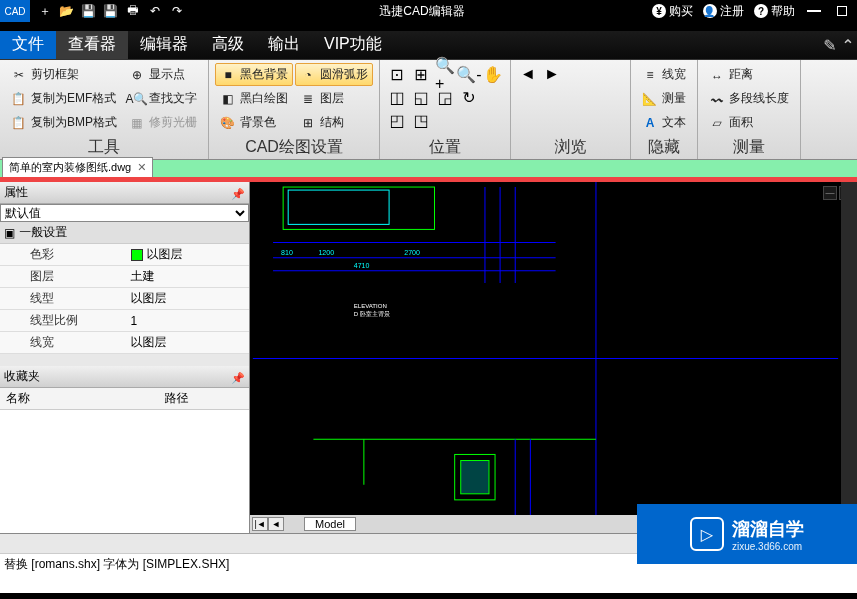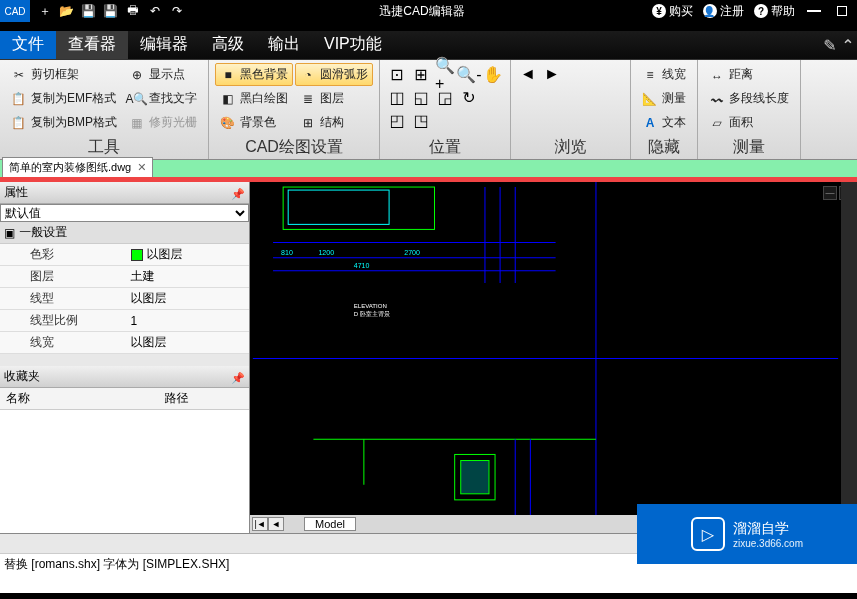--- a/index.html
+++ b/index.html
@@ -70,21 +70,21 @@
 
 
 .cmdarea { height:60px; background:#fff; border-top:1px solid #888; font-size:12px; }
 .cmdarea .hdr { background:#e8e8e8; padding:1px 4px; border-bottom:1px solid #ccc; display:flex; justify-content:flex-end;}
 .cmdarea .lines { padding:2px 4px; }
 
 
 .watermark { position:absolute; right:0; bottom:35px; width:220px; height:60px; background:#0066cc; display:flex; align-items:center; justify-content:center; gap:8px; color:#fff; }
 .watermark .play { width:34px; height:34px; border:2px solid #fff; border-radius:6px; display:flex; align-items:center; justify-content:center;}
 .watermark .txt { display:flex; flex-direction:column; }
-.watermark .big { font-size:14px; font-weight:normal;}
+.watermark .big { font-size:18px; font-weight:bold;}
 .watermark .sm { font-size:10px; opacity:.9;}
 
 .minus { width:14px; height:2px; background:#fff; }
 .square { width:10px; height:10px; border:1px solid #fff; }
 </style>
 </head>
 <body>
 
 <div class="titlebar">
   <div class="logo">CAD</div>

